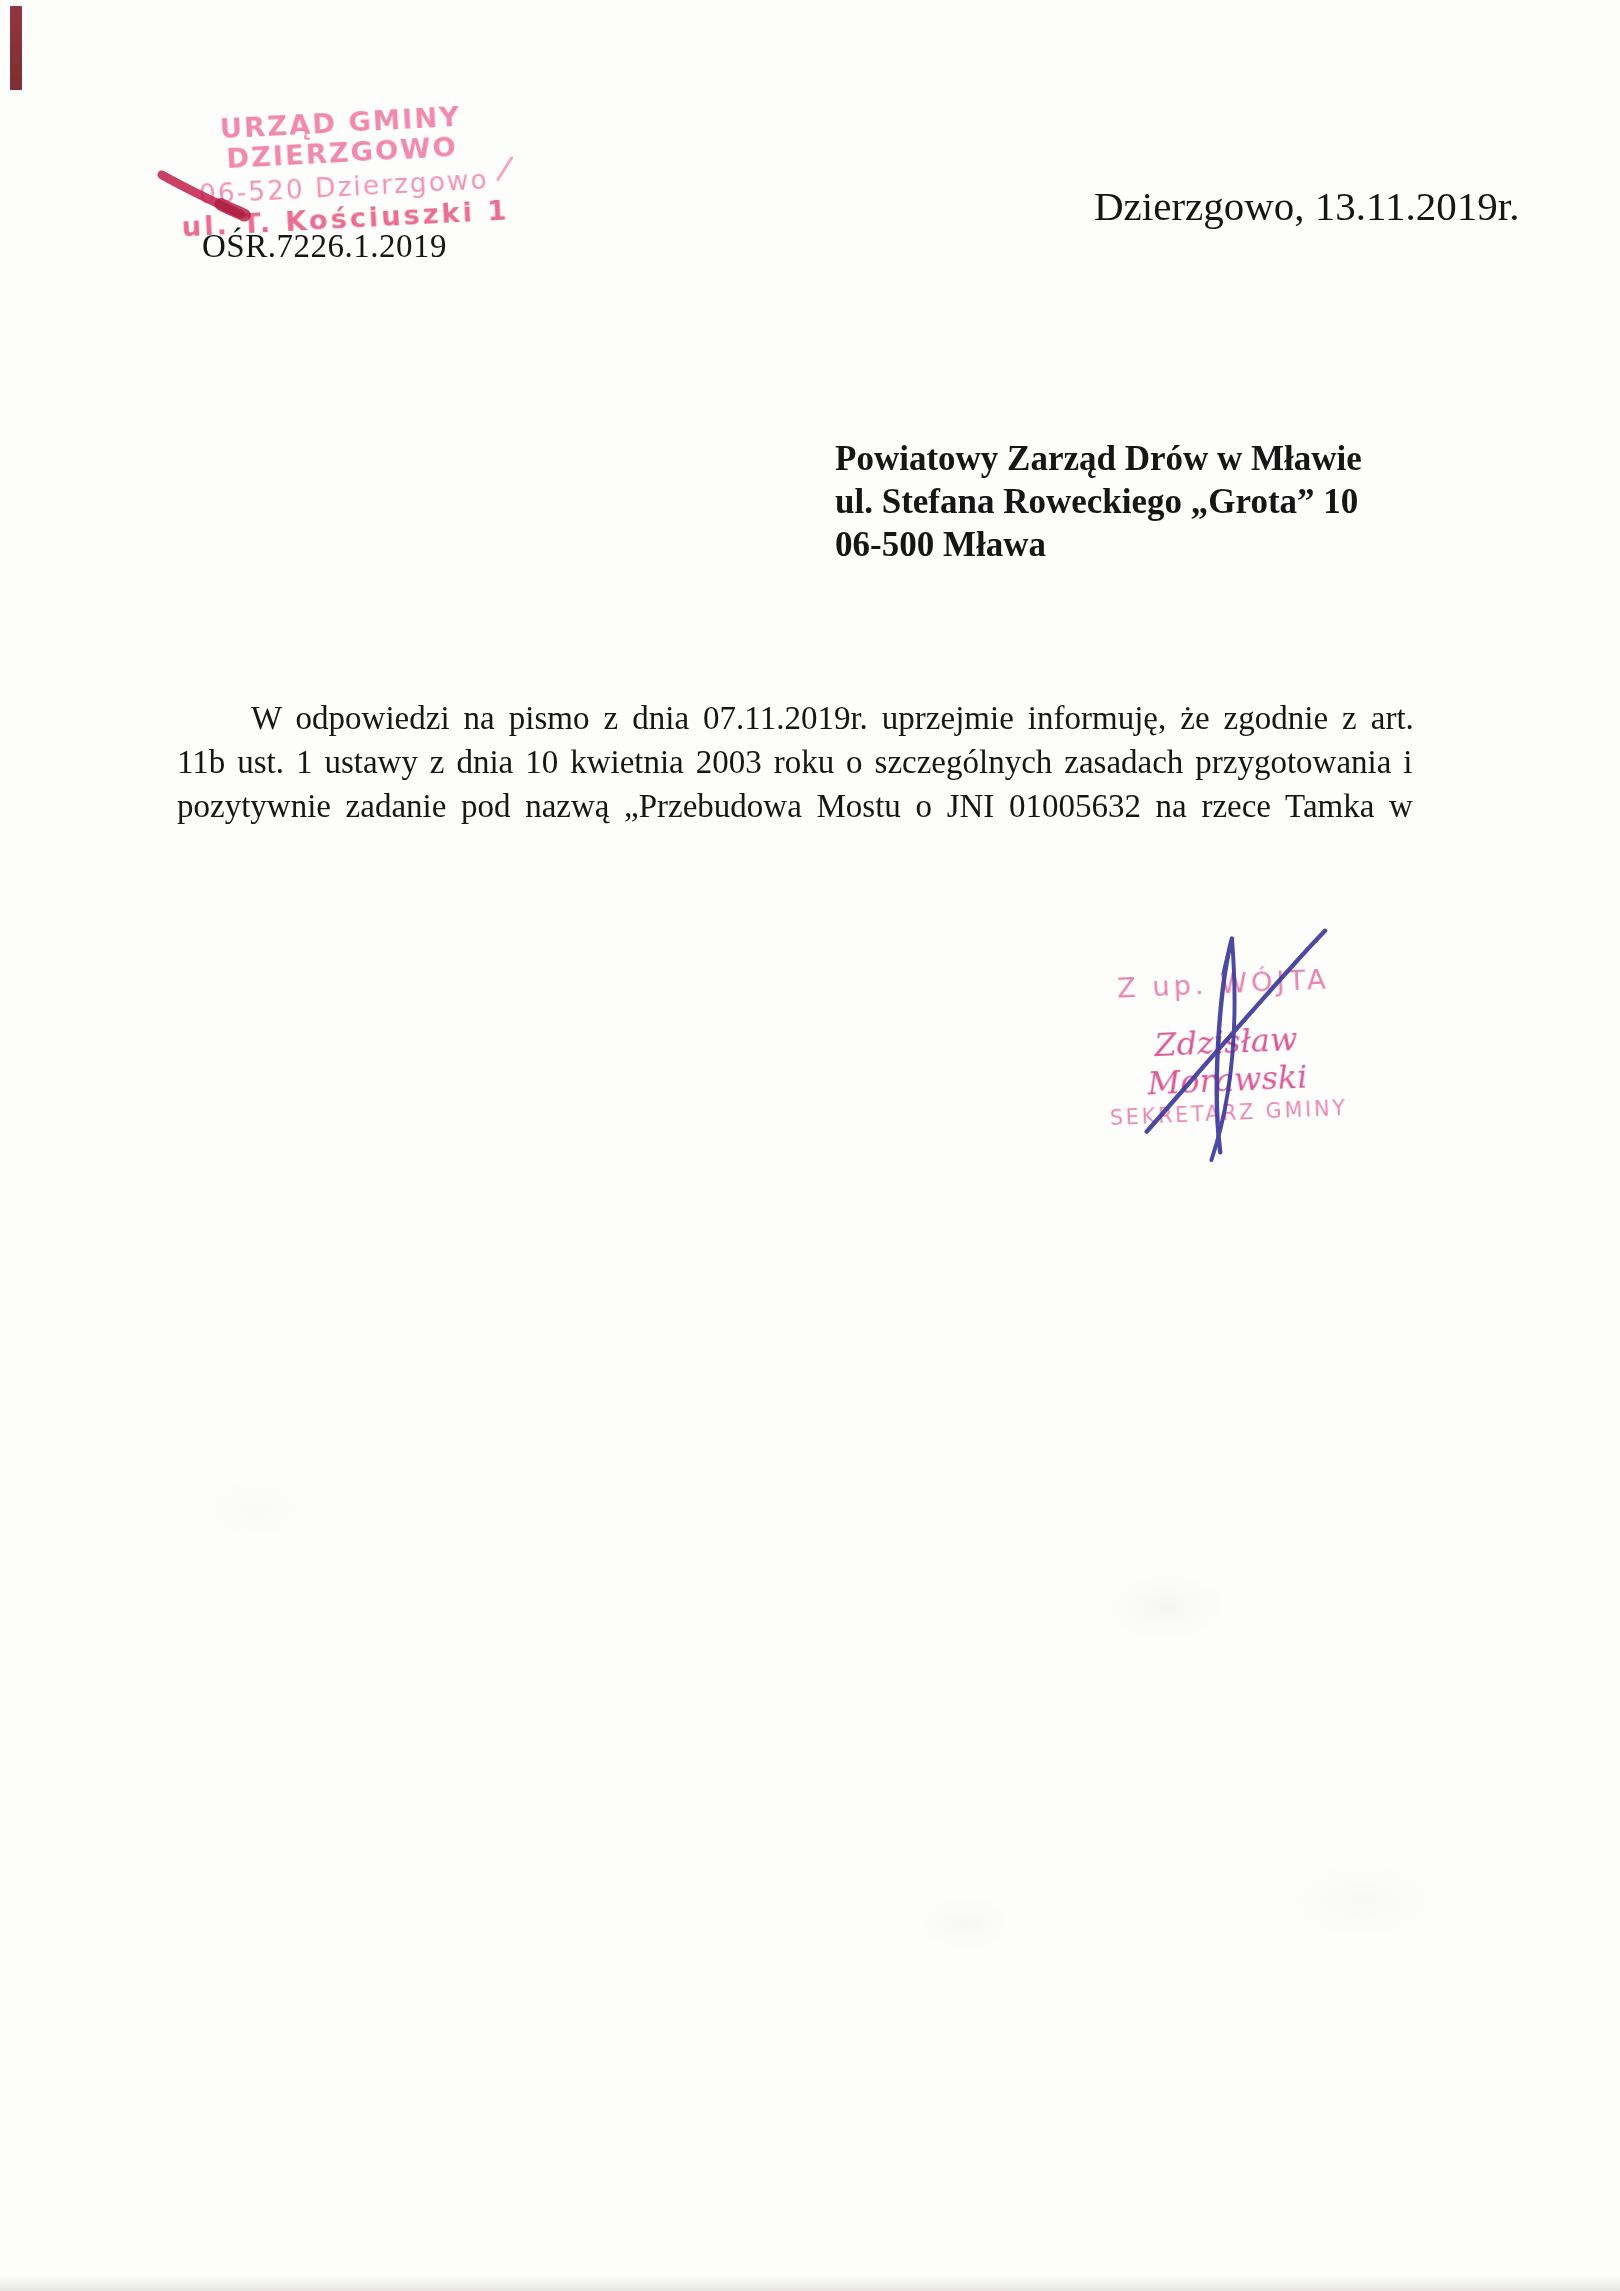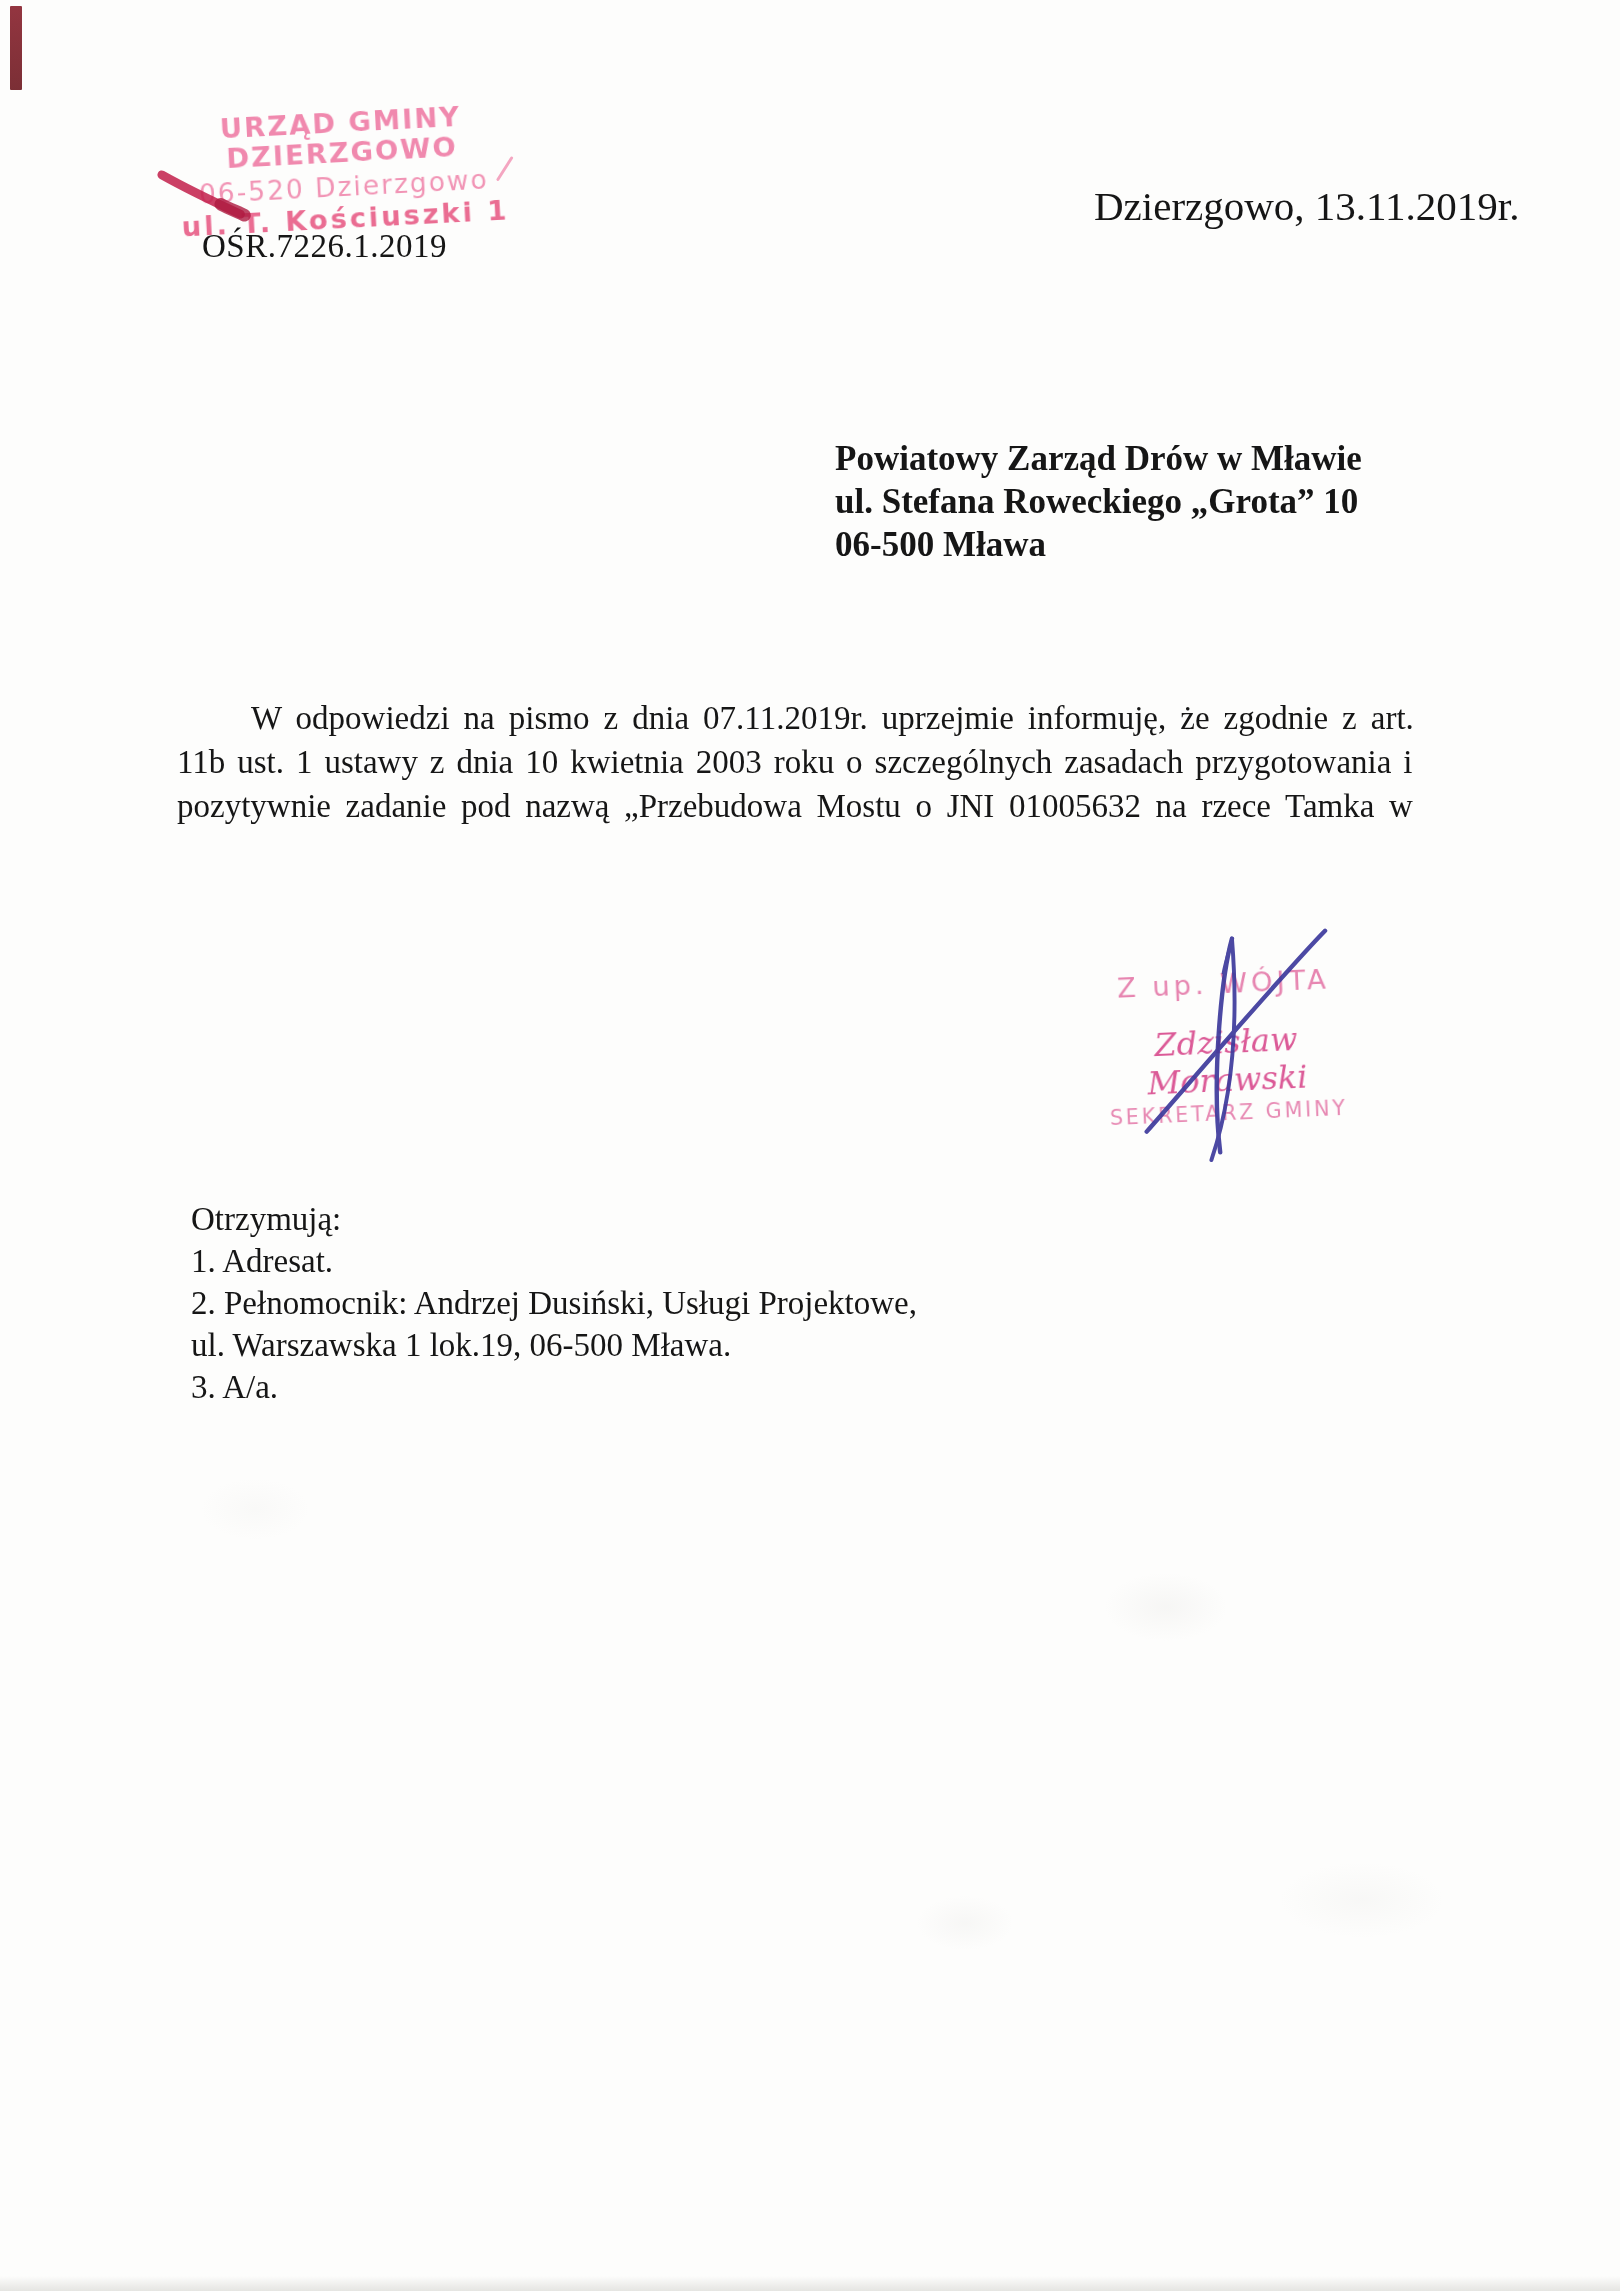--- a/index.html
+++ b/index.html
@@ -128,22 +128,15 @@
   </div>
   <svg class="sig-ink" width="255" height="245" viewBox="0 0 260 250">
     <g fill="none" stroke="#3d3a9c" stroke-linecap="round" opacity="0.92">
       <path d="M 20,217 C 70,160 160,55 202,12" stroke-width="4.5"></path>
       <path d="M 95,238 C 86,165 96,60 107,20" stroke-width="4.5"></path>
       <path d="M 107,20 C 113,95 110,175 86,246" stroke-width="4"></path>
       <path d="M 107,20 C 104,32 100,44 98,55" stroke-width="3"></path>
     </g>
   </svg>
 
-  <div class="distribution">
-    <div>Otrzymują:</div>
-    <div>1. Adresat.</div>
-    <div>2. Pełnomocnik: Andrzej Dusiński, Usługi Projektowe,</div>
-    <div>ul. Warszawska 1 lok.19, 06-500 Mława.</div>
-    <div>3. A/a.</div>
-  </div>
 
 </div>
 
 
 </body></html>

